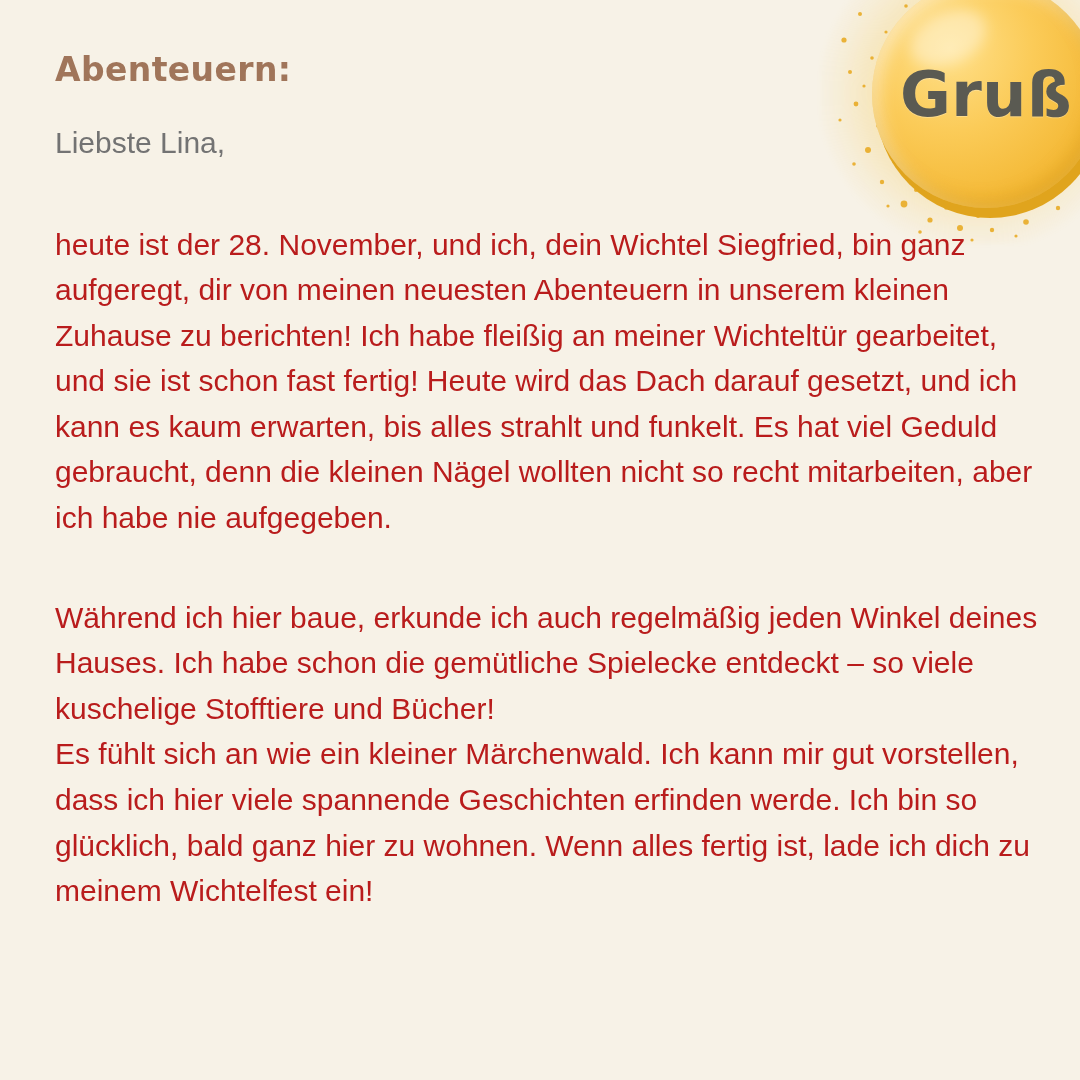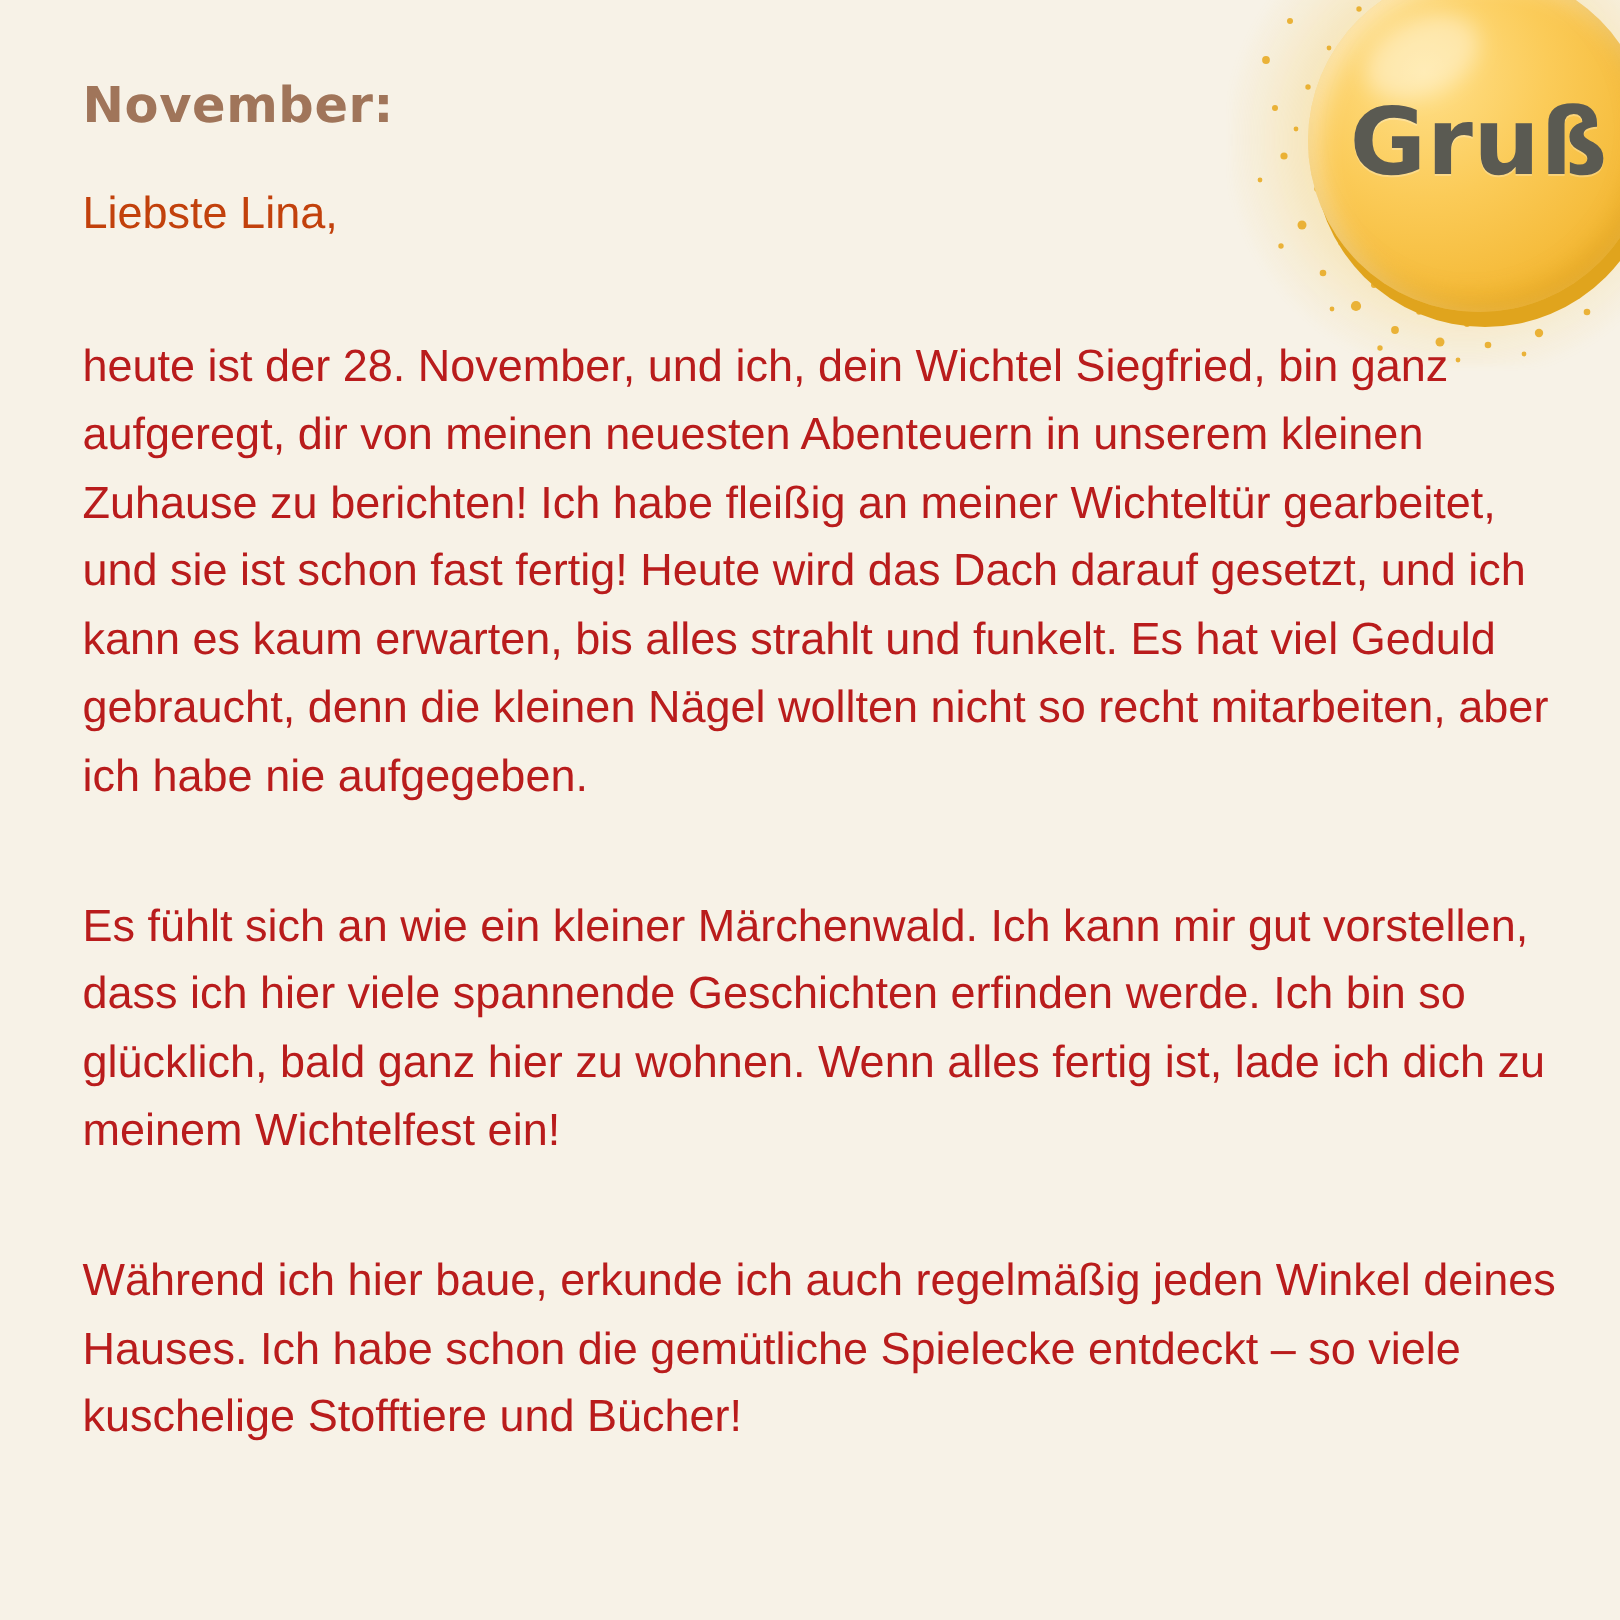--- a/index.html
+++ b/index.html
@@ -111,21 +111,21 @@
   .heading {
     font-family: "DejaVu Sans", sans-serif;
     font-weight: bold;
     font-size: 33px;
     color: #a0755a;
     letter-spacing: 0.4px;
     margin: 0 0 34px 0;
   }
   .salutation {
     font-size: 30px;
-    color: #c2410c;
+    color: #737373;
     margin: 0 0 58px 0;
     line-height: 1.35;
   }
   .para {
     font-size: 30px;
     color: #b91c1c;
     line-height: 1.52;
     margin: 0 0 54px 0;
     max-width: 990px;
   }
@@ -180,20 +180,20 @@
           <circle cx="196" cy="282" r="1.6"></circle>
       </g>
     </svg>
     <div class="badge-coin-shadow"></div>
     <div class="badge-coin"></div>
     <div class="badge-shine"></div>
     <div class="badge-label">Gruß</div>
   </div>
 
   <div class="content">
-    <h1 class="heading">November:</h1>
+    <h1 class="heading">Abenteuern:</h1>
     <p class="salutation">Liebste Lina,</p>
     <p class="para">heute ist der 28. November, und ich, dein Wichtel Siegfried, bin ganz aufgeregt, dir von meinen neuesten Abenteuern in unserem kleinen Zuhause zu berichten! Ich habe fleißig an meiner Wichteltür gearbeitet, und sie ist schon fast fertig! Heute wird das Dach darauf gesetzt, und ich kann es kaum erwarten, bis alles strahlt und funkelt. Es hat viel Geduld gebraucht, denn die kleinen Nägel wollten nicht so recht mitarbeiten, aber ich habe nie aufgegeben.</p>
+    <p class="para" style="margin-bottom: 0px;">Während ich hier baue, erkunde ich auch regelmäßig jeden Winkel deines Hauses. Ich habe schon die gemütliche Spielecke entdeckt – so viele kuschelige Stofftiere und Bücher!</p>
     <p class="para">Es fühlt sich an wie ein kleiner Märchenwald. Ich kann mir gut vorstellen, dass ich hier viele spannende Geschichten erfinden werde. Ich bin so glücklich, bald ganz hier zu wohnen. Wenn alles fertig ist, lade ich dich zu meinem Wichtelfest ein!</p>
-    <p class="para" style="margin-bottom: 0px;">Während ich hier baue, erkunde ich auch regelmäßig jeden Winkel deines Hauses. Ich habe schon die gemütliche Spielecke entdeckt – so viele kuschelige Stofftiere und Bücher!</p>
   </div>
 
 </div>
 
 </body></html>

